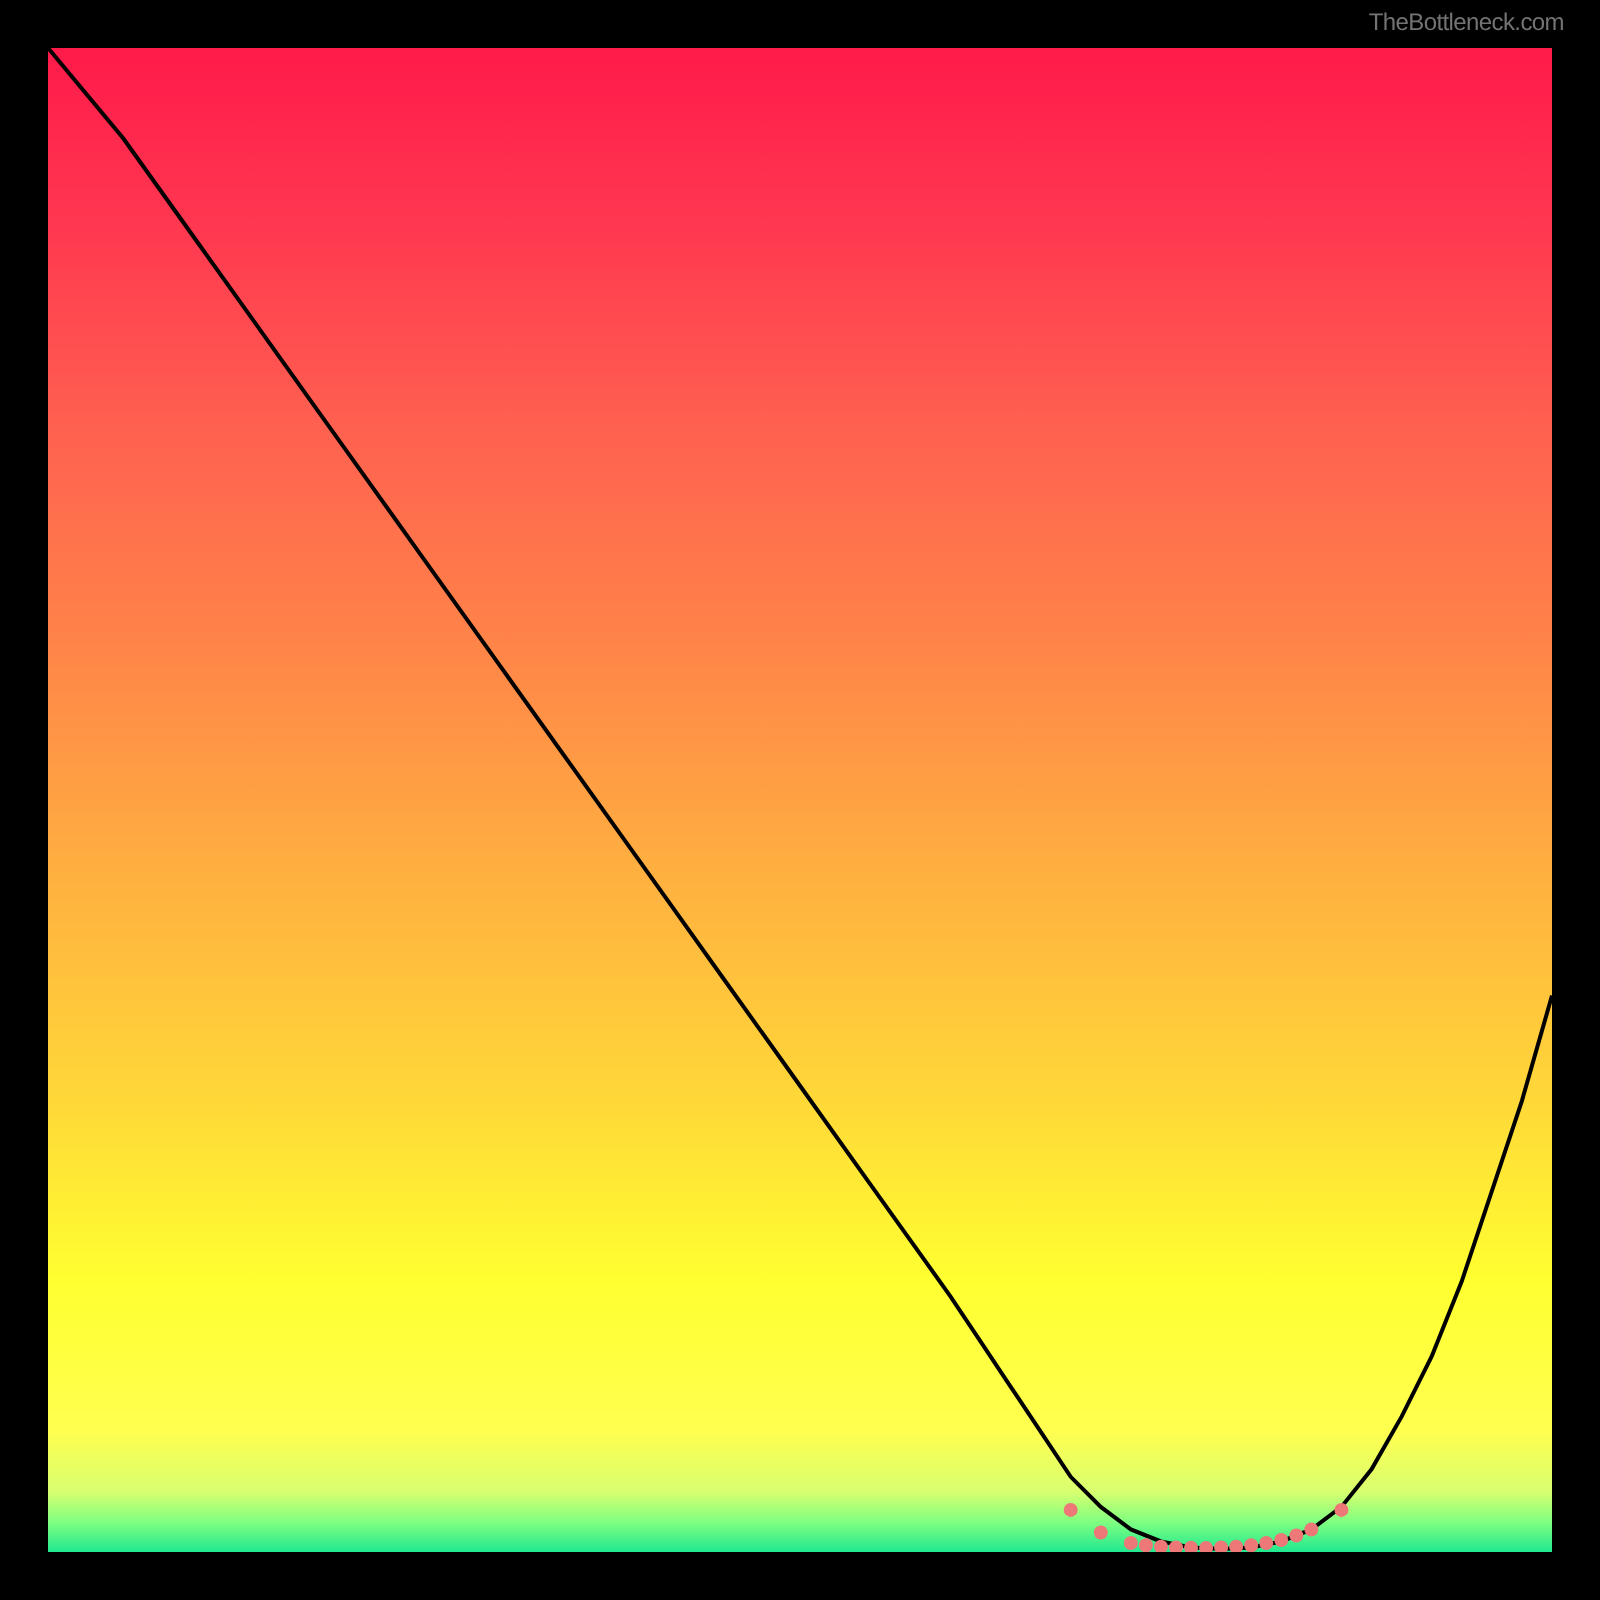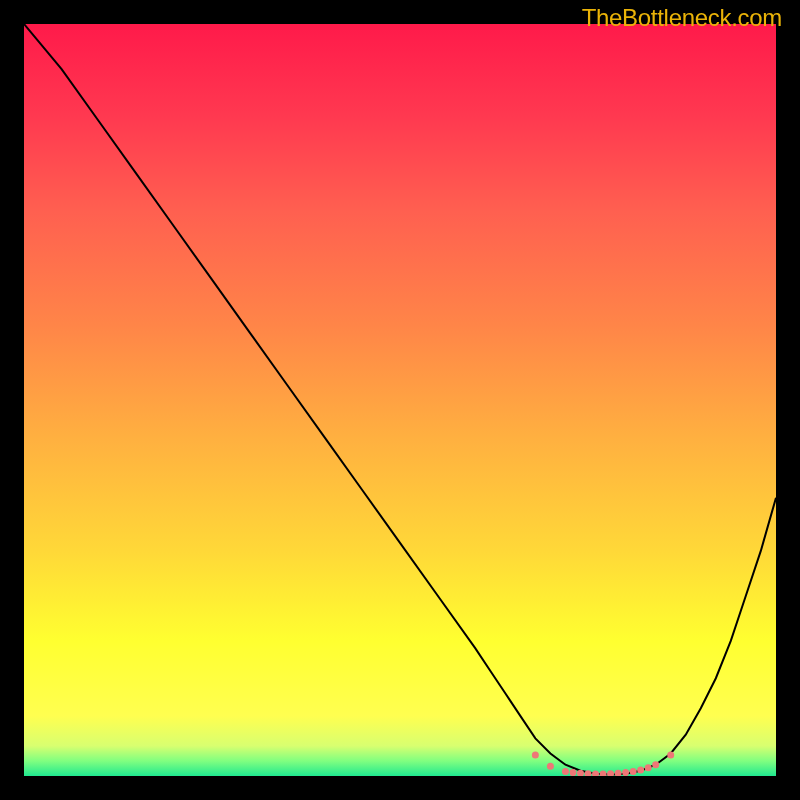--- a/index.html
+++ b/index.html
@@ -8,22 +8,22 @@
     height: 800px;
     background: #000000;
     position: relative;
     overflow: hidden;
     font-family: Arial, sans-serif;
   }
   .watermark {
     position: absolute;
     top: 4px;
     right: 18px;
-    color: #eab308;
-    font-size: 24px;
+    color: #737373;
+    font-size: 12px;
     font-weight: 500;
     letter-spacing: -0.3px;
     z-index: 10;
   }
   .plot-area {
     position: absolute;
     top: 24px;
     left: 24px;
     width: 752px;
     height: 752px;

